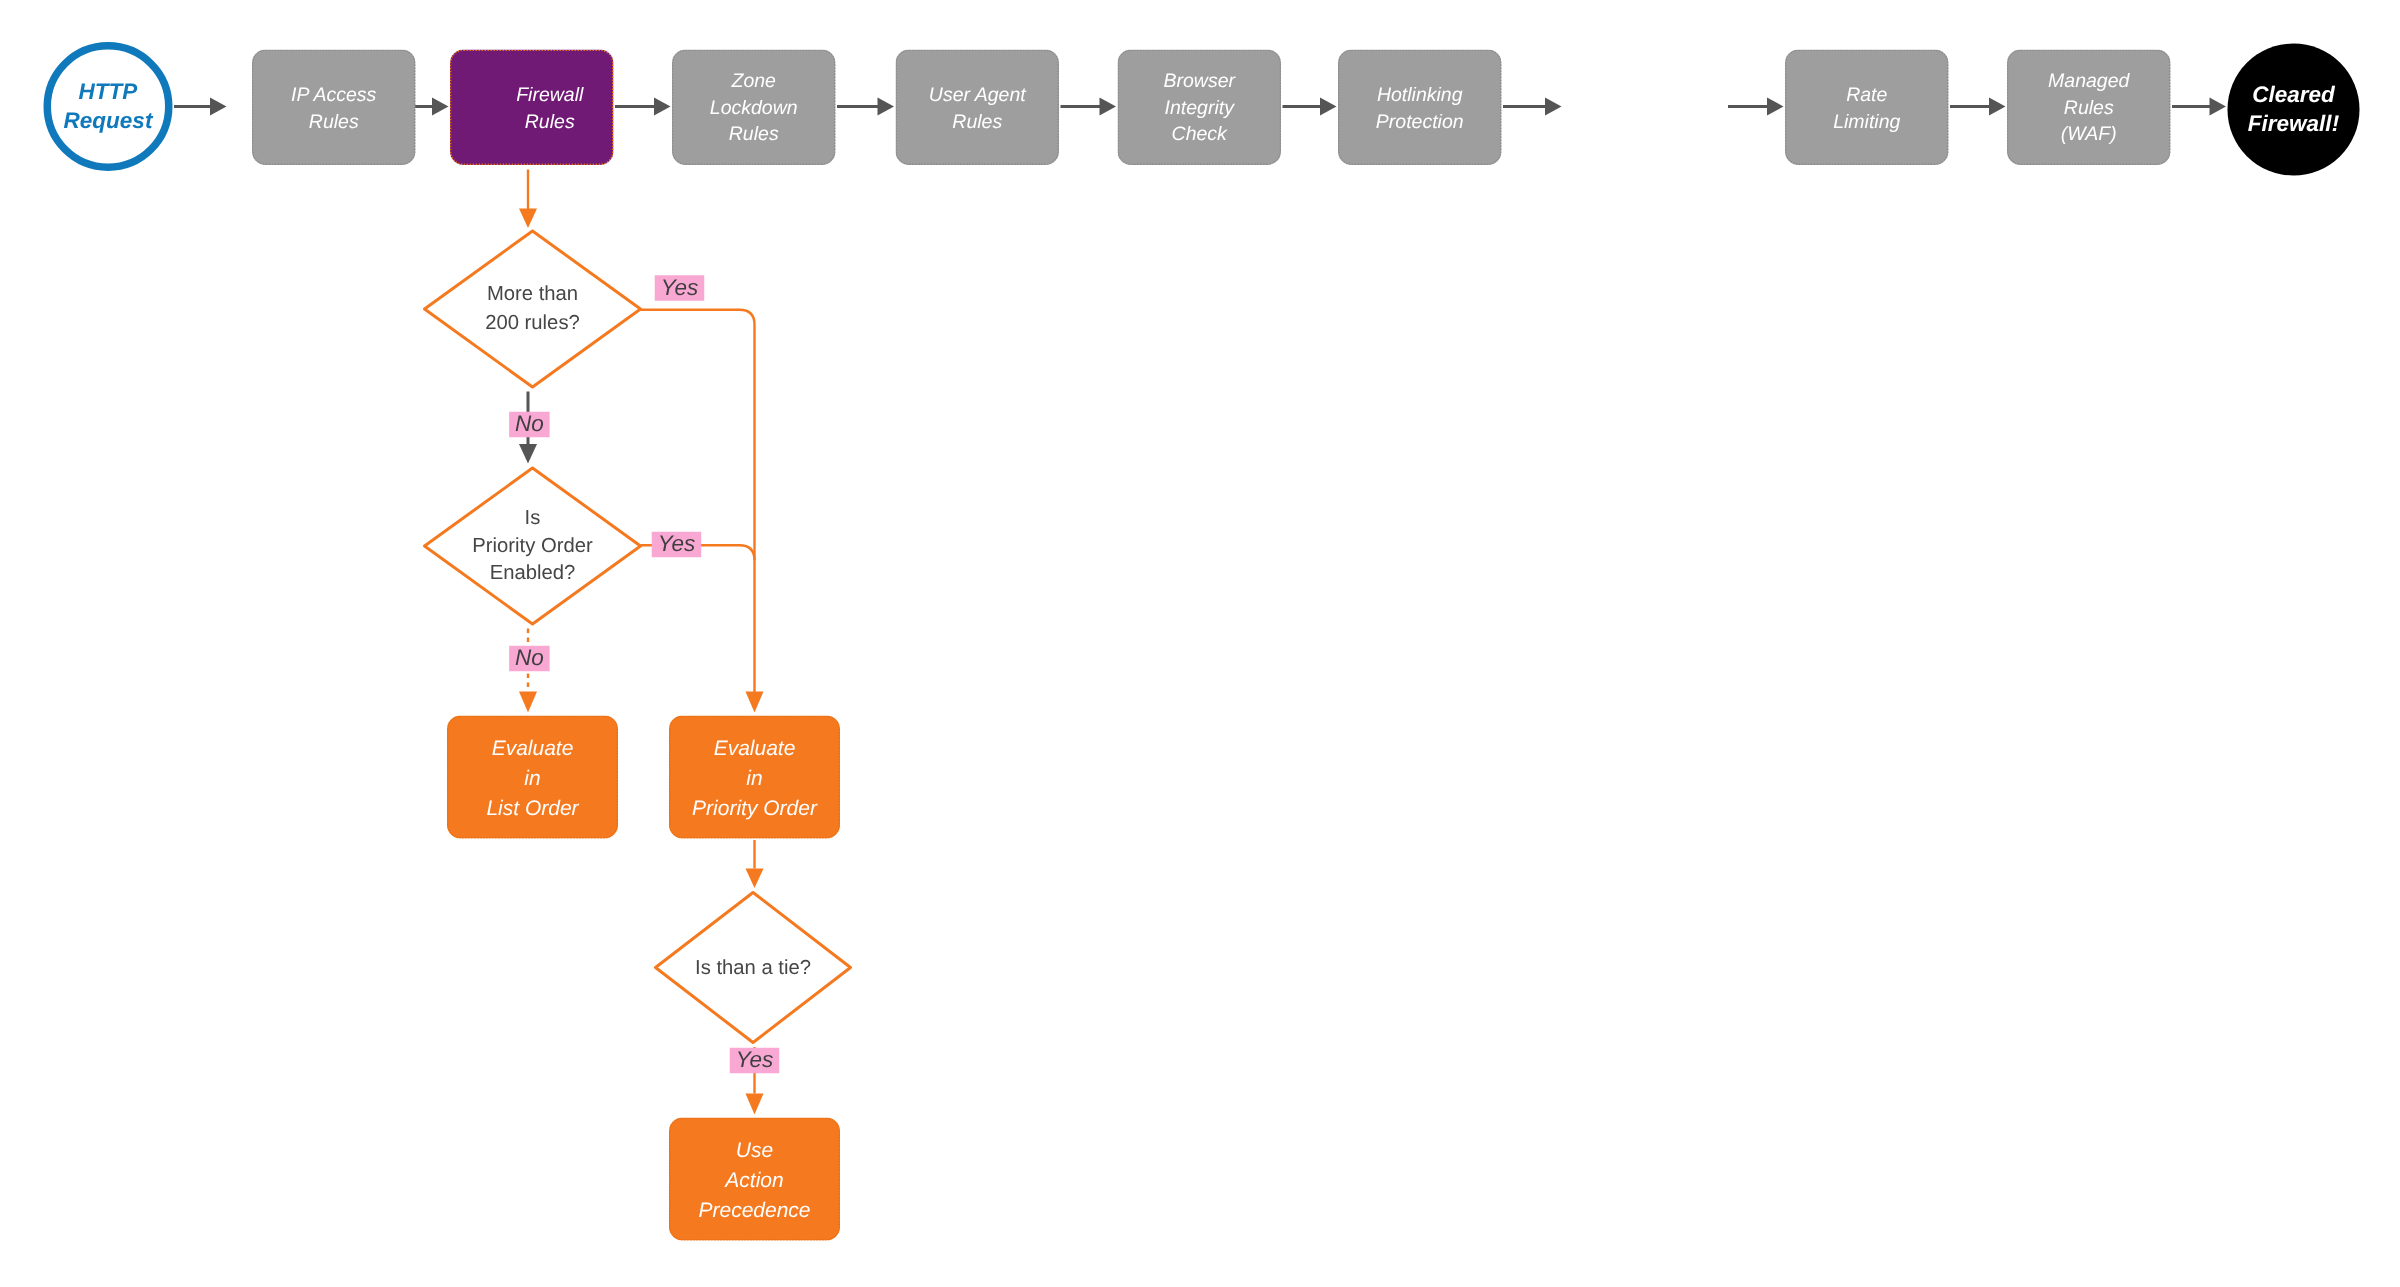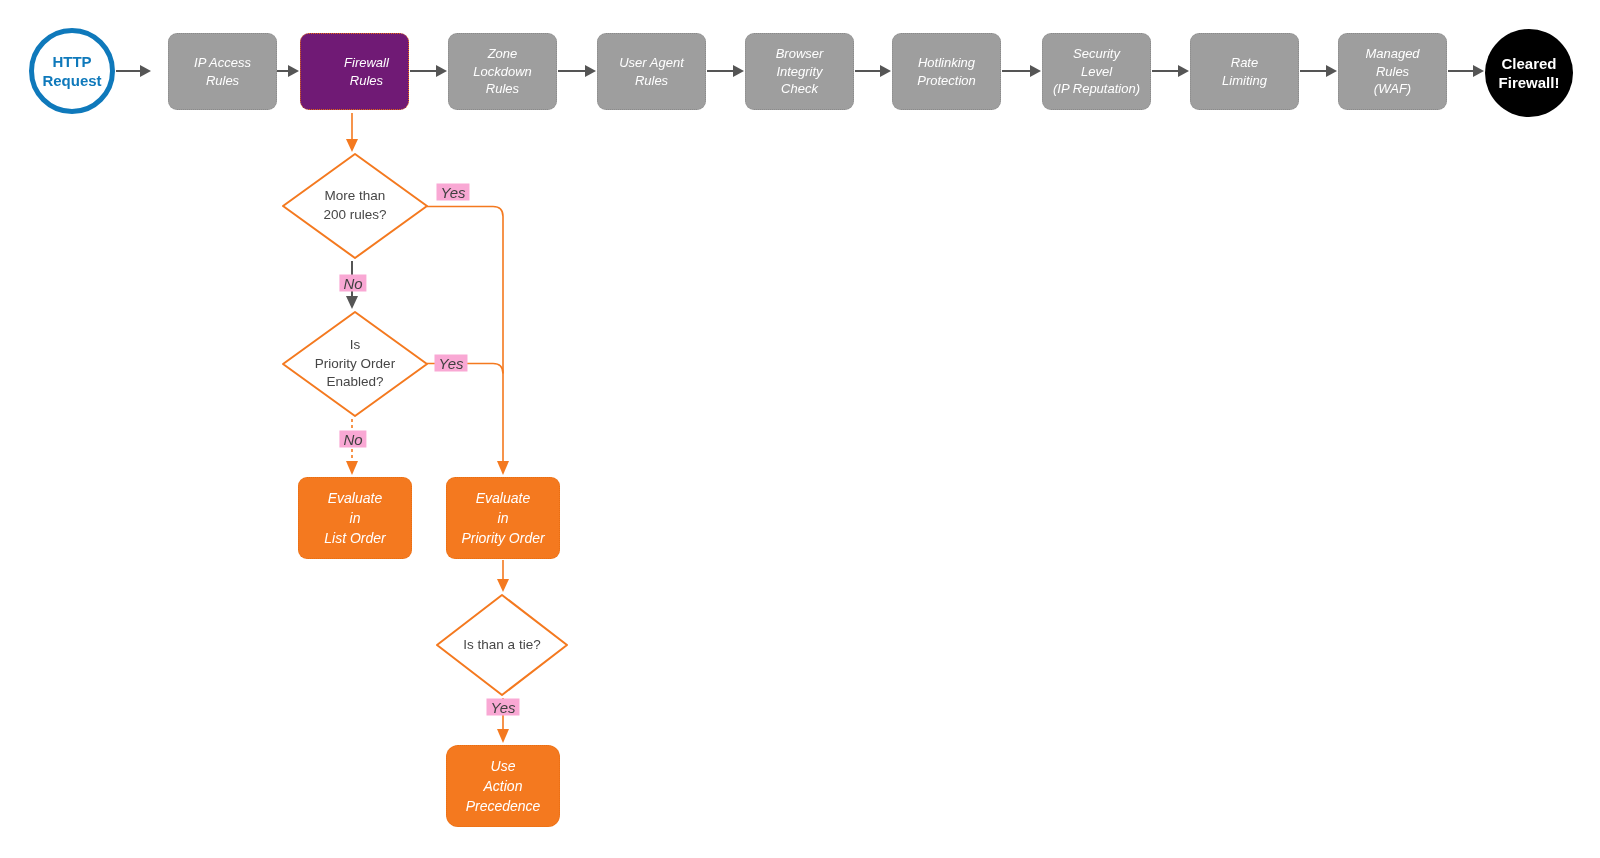--- a/index.html
+++ b/index.html
@@ -7,21 +7,21 @@
   #canvas{position:relative;width:1600px;height:858px;background:#ffffff;overflow:hidden;}
 
   .node{position:absolute;box-sizing:border-box;display:flex;align-items:center;justify-content:center;
         text-align:center;z-index:2;}
   .node .lbl{white-space:pre-line;}
 
   .stage{width:109px;height:77px;top:33px;background:#9e9e9e;border:1px dotted #8a8a8a;border-radius:9px;
          color:#ffffff;font-style:italic;font-size:13px;line-height:1.38;}
   .stage.highlight{background:#701a75;border-color:#e86e12;padding-left:24px;}
 
-  .terminal{border-radius:50%;font-weight:bold;font-size:15px;line-height:1.3;}
+  .terminal{border-radius:50%;font-weight:bold;font-style:italic;font-size:15px;line-height:1.3;}
   .terminal.start{left:29px;top:28px;width:86px;height:86px;background:#ffffff;border:5px solid #0f79bb;color:#0f79bb;}
   .terminal.end{left:1485px;top:29px;width:88px;height:88px;background:#000000;color:#ffffff;}
 
   .ha{position:absolute;height:2px;background:#555555;top:70px;z-index:1;}
   .ha::after{content:"";position:absolute;right:-10px;top:-5px;
              border-left:11px solid #555555;border-top:6px solid transparent;border-bottom:6px solid transparent;}
 
   .diamond{position:absolute;z-index:2;}
   .diamond svg{display:block;}
   .diamond .q{position:absolute;inset:0;display:flex;align-items:center;justify-content:center;
@@ -87,25 +87,20 @@
   </div>
   <div class="node stage" style="left:892px;">
     <span class="lbl">Hotlinking
 Protection</span>
   </div>
   <div class="node stage" style="left:745px;">
     <span class="lbl">Browser
 Integrity
 Check</span>
   </div>
-  <div class="node stage" style="left:1042px;">
-    <span class="lbl">Security
-Level
-(IP Reputation)</span>
-  </div>
   <div class="node stage" style="left:1190px;">
     <span class="lbl">Rate
 Limiting</span>
   </div>
   <div class="node stage" style="left:1338px;">
     <span class="lbl">Managed
 Rules
 (WAF)</span>
   </div>
 
@@ -152,21 +147,21 @@
   <div class="node action" style="left:298px;top:477px;">
     <span class="lbl">Evaluate
 in
 List Order</span>
   </div>
   <div class="node action" style="left:446px;top:477px;">
     <span class="lbl">Evaluate
 in
 Priority Order</span>
   </div>
-  <div class="node action" style="left:446px;top:745px;border-radius:12px;">
+  <div class="node action" style="left:446px;top:745px;">
     <span class="lbl">Use
 Action
 Precedence</span>
   </div>
 
   <span class="edge-label" style="left:453px;top:192px;">Yes</span>
   <span class="edge-label" style="left:353px;top:283px;">No</span>
   <span class="edge-label" style="left:451px;top:363px;">Yes</span>
   <span class="edge-label" style="left:353px;top:439px;">No</span>
   <span class="edge-label" style="left:503px;top:707px;">Yes</span>

